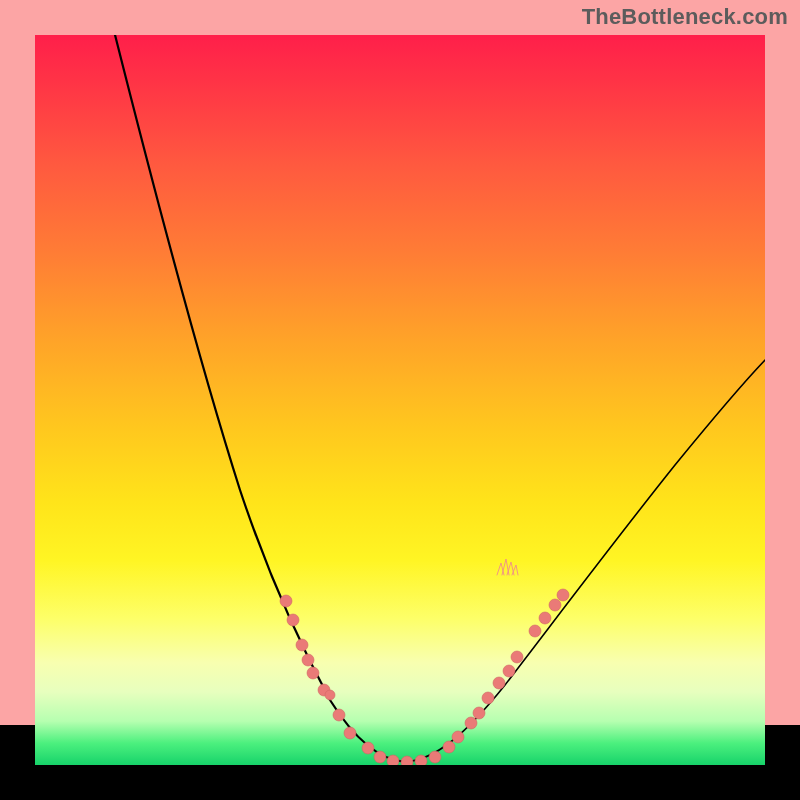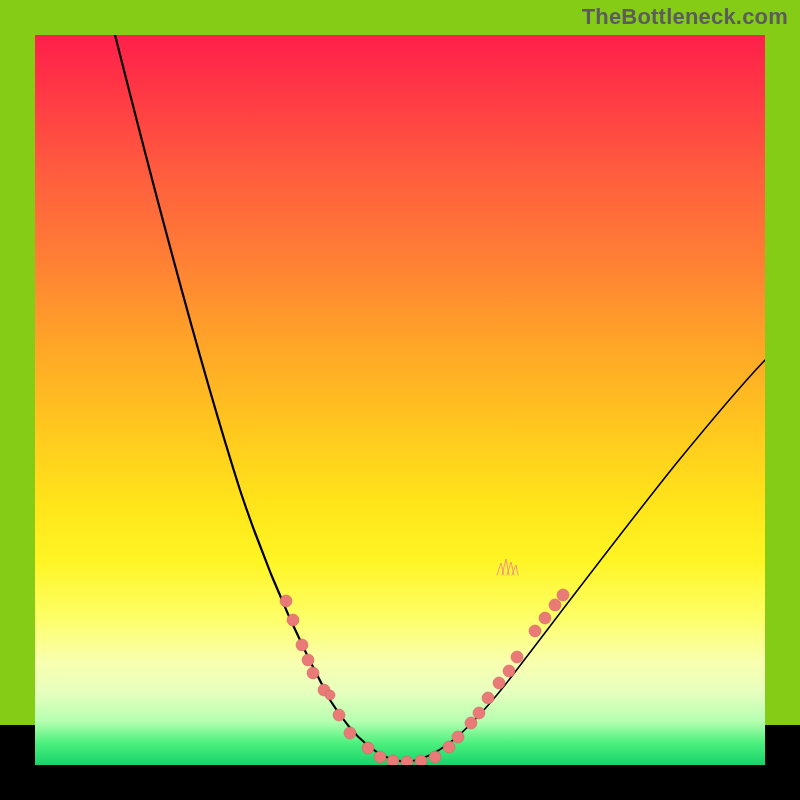--- a/index.html
+++ b/index.html
@@ -9,21 +9,21 @@
     height: 800px;
     overflow: hidden;
     background: #000;
     font-family: Arial, Helvetica, sans-serif;
   }
 
   .stage {
     position: relative;
     width: 800px;
     height: 725px;
-    background: #84cc16;
+    background: #fca5a5;
   }
 
   .watermark {
     position: absolute;
     top: 4px;
     right: 12px;
     font-size: 22px;
     font-weight: 600;
     color: #5c5c5c;
     letter-spacing: 0.2px;

